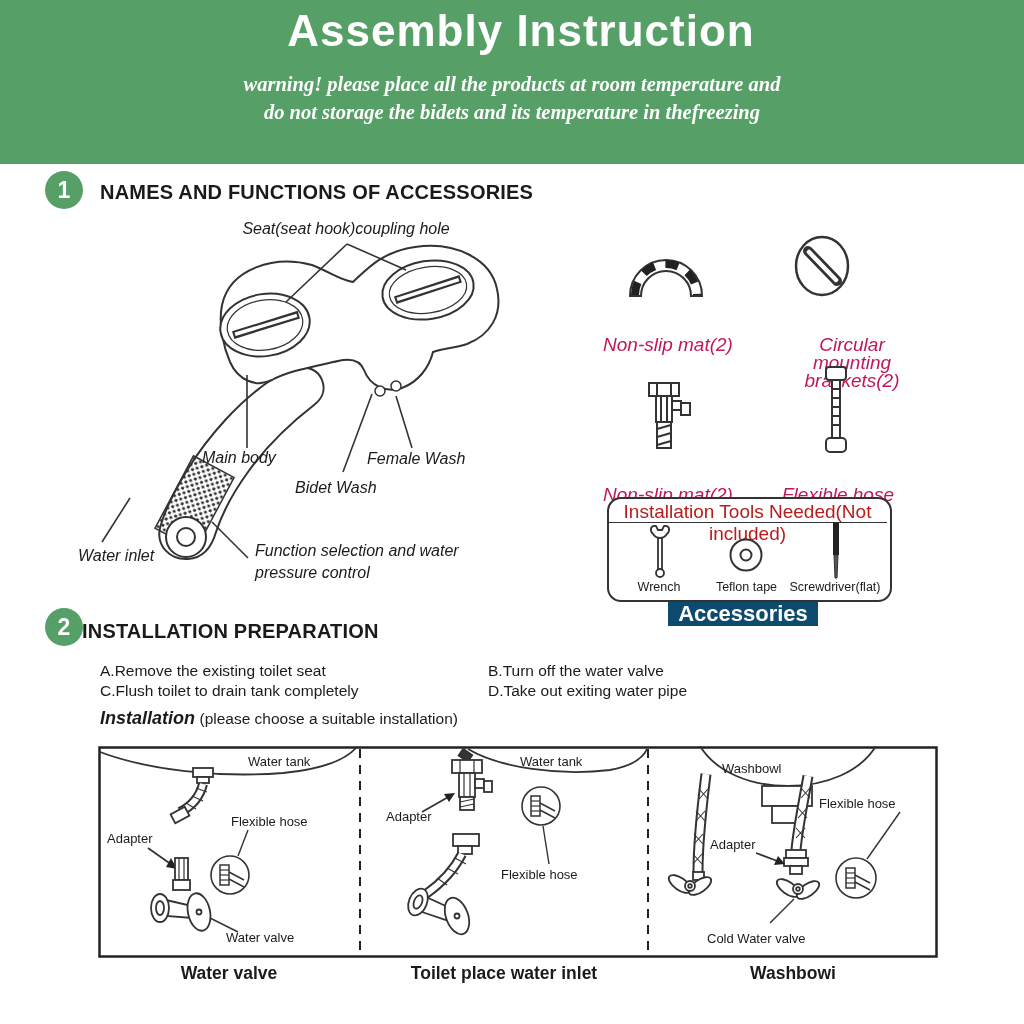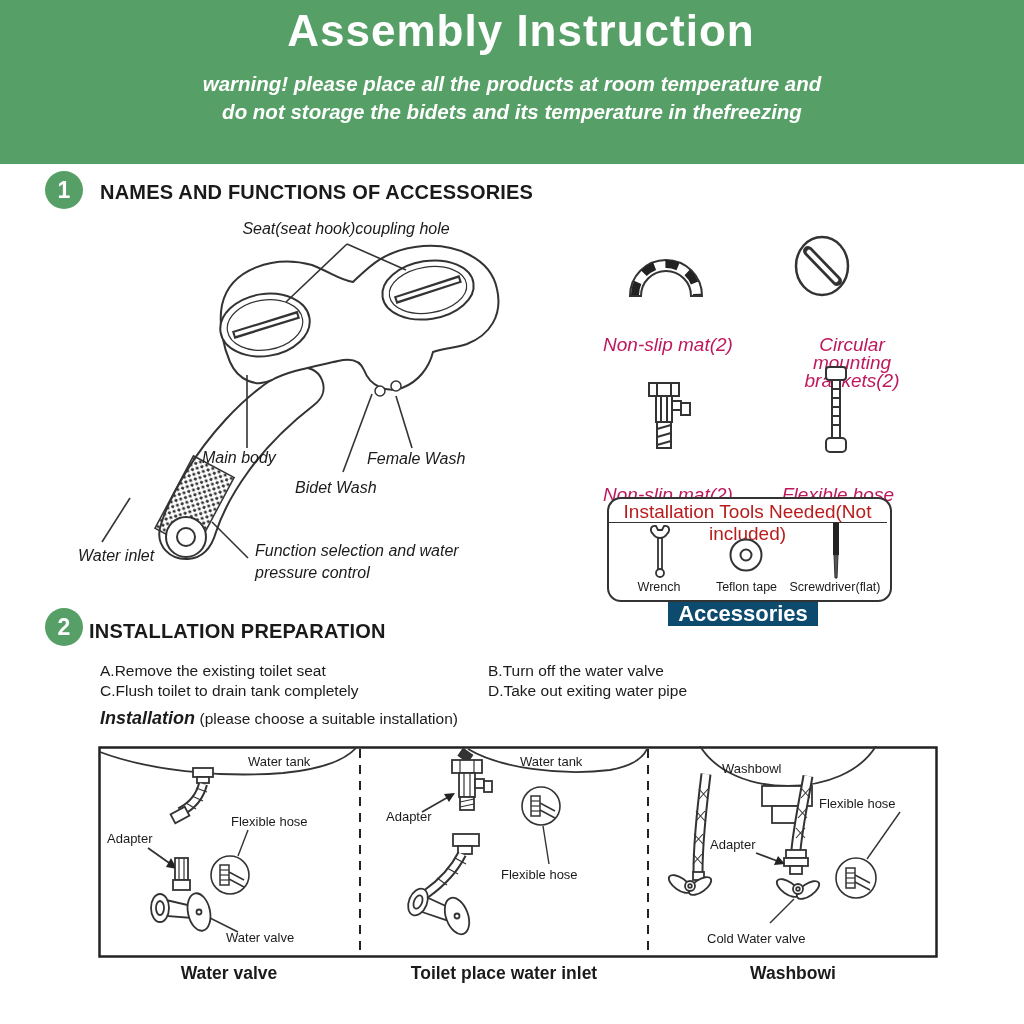--- a/index.html
+++ b/index.html
@@ -4,21 +4,21 @@
 <style>
   html,body{margin:0;padding:0;}
   body{width:1024px;height:1024px;position:relative;background:#ffffff;
        font-family:"Liberation Sans",sans-serif;color:#222;overflow:hidden;}
   .abs{position:absolute;}
   
   .hdr{left:0;top:0;width:1024px;height:164px;background:#56a067;}
   .hdr-title{left:0;top:6px;width:1024px;text-align:center;color:#fff;
              font-size:44px;font-weight:bold;letter-spacing:1px;padding-left:9px;}
   .hdr-warn{left:0;top:70px;width:1024px;text-align:center;color:#fff;
-            font-size:20.5px;font-weight:bold;font-style:italic;line-height:28px;}
+            font-size:20.5px;font-weight:bold;font-style:italic;line-height:28px;font-family:Liberation Serif, serif;}
   
   .numcirc{width:38px;height:38px;border-radius:50%;background:#56a067;color:#fff;
            font-size:23px;font-weight:bold;display:flex;align-items:center;justify-content:center;}
   .sec-title{font-size:20px;font-weight:bold;color:#1a1a1a;letter-spacing:.2px;}
   
   .acc-label{font-style:italic;font-size:19px;text-align:center;color:#be185d;line-height:18px;margin-top:32px;}
   
   .toolsbox{left:607px;top:497px;width:281px;height:101px;border:2px solid #333;border-radius:14px;background:#fff;}
   .tools-title{left:607px;top:501px;width:281px;text-align:center;font-size:19px;color:#b91c1c;}
   .tools-divider{left:608px;top:522px;width:279px;height:0;border-top:1.5px solid #333;}
@@ -166,21 +166,21 @@
 <div class="abs tool-label" style="left:699px;top:580px;width:95px;">Teflon tape</div>
 <svg class="abs" style="left:827px;top:522px;" width="18" height="60" viewBox="0 0 18 60">
   <rect x="6" y="1" width="6" height="32" fill="#222"></rect>
   <path d="M 7,33 L 11,33 L 10,56 L 8,56 Z" fill="#555" stroke="#333" stroke-width="1"></path>
 </svg>
 <div class="abs tool-label" style="left:780px;top:580px;width:110px;">Screwdriver(flat)</div>
 
 <div class="abs badge">Accessories</div>
 
 <div class="abs numcirc" style="left:45px;top:608px;">2</div>
-<div class="abs sec-title" style="left:89px;top:620px;">INSTALLATION PREPARATION</div>
+<div class="abs sec-title" style="left:82px;top:620px;">INSTALLATION PREPARATION</div>
 
 <div class="abs step" style="left:100px;top:662px;">A.Remove the existing toilet seat</div>
 <div class="abs step" style="left:488px;top:662px;">B.Turn off the water valve</div>
 <div class="abs step" style="left:100px;top:682px;">C.Flush toilet to drain tank completely</div>
 <div class="abs step" style="left:488px;top:682px;">D.Take out exiting water pipe</div>
 
 <div class="abs" style="left:100px;top:708px;">
   <span class="inst-head">Installation</span>
   <span class="inst-note">(please choose a suitable installation)</span>
 </div>

